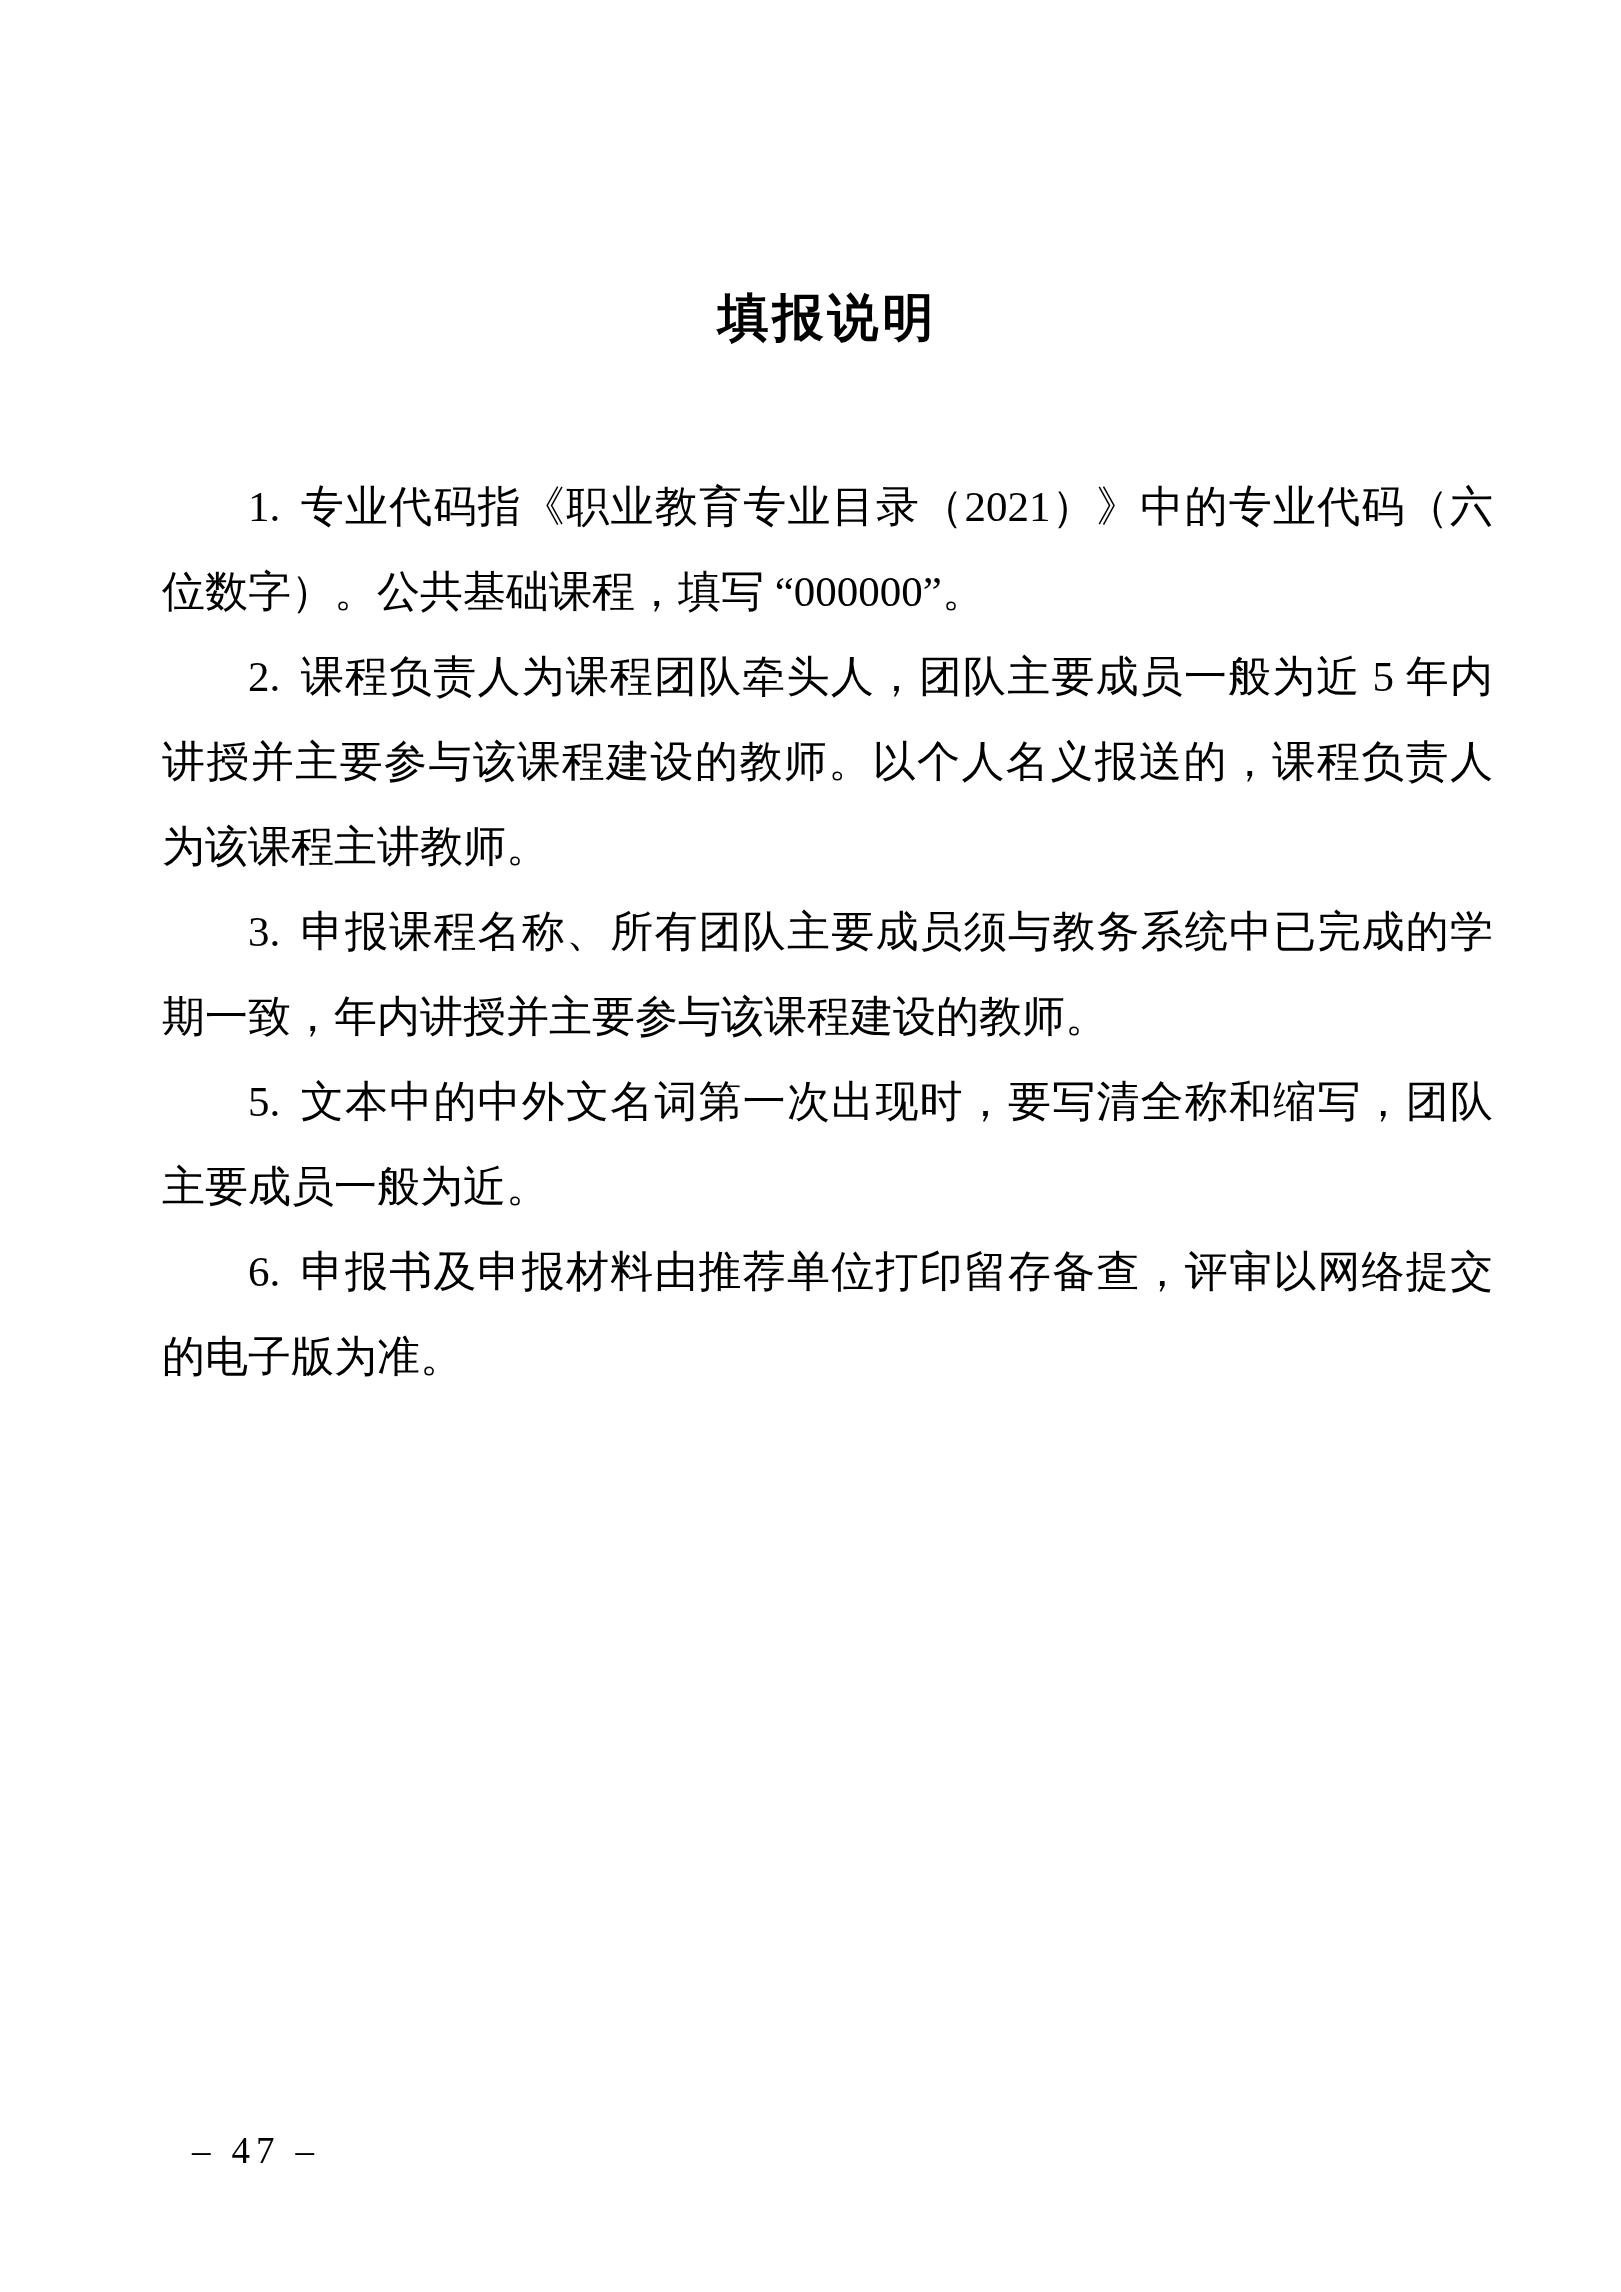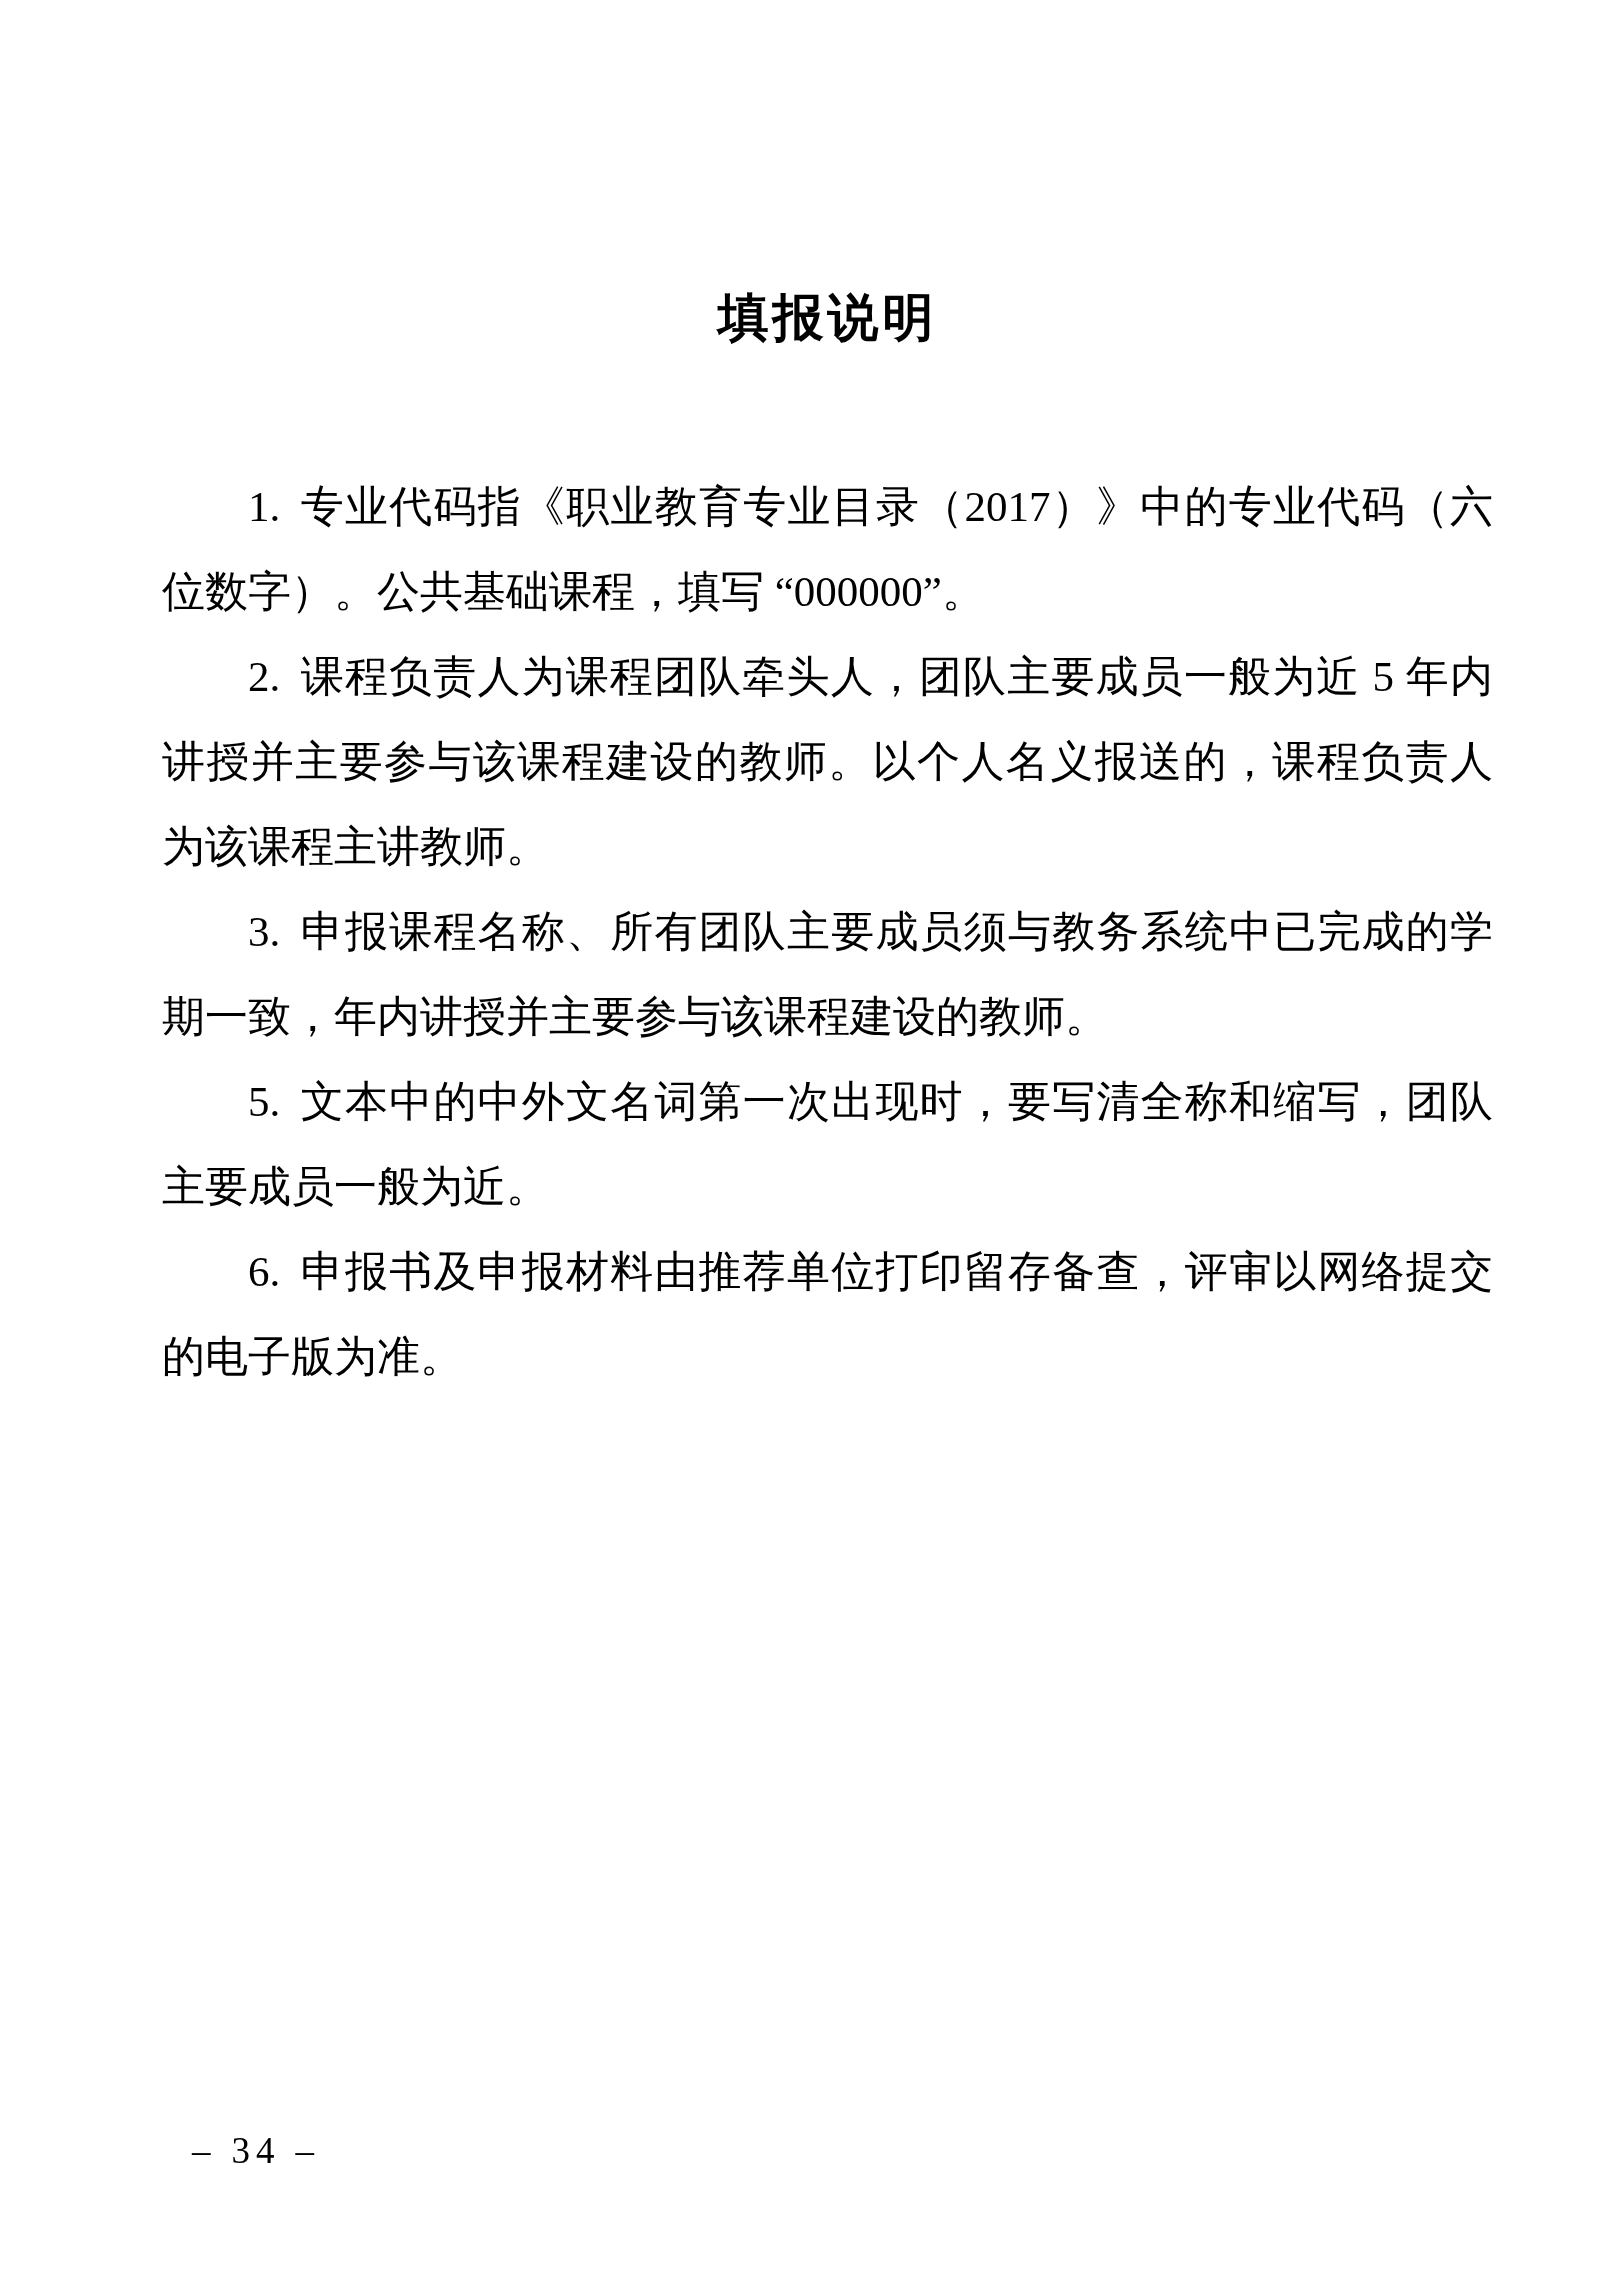--- a/index.html
+++ b/index.html
@@ -56,23 +56,23 @@
   }
 </style>
 </head>
 <body>
 
 <div class="page">
 
   <h1 class="doc-title">填报说明</h1>
 
   <div class="content">
-    <p><span class="item-number">1.</span><span>专业代码指《职业教育专业目录（2017）》中的专业代码（六位数字）。公共基础课程，填写 “000000”。</span></p>
+    <p><span class="item-number">1.</span><span>专业代码指《职业教育专业目录（2021）》中的专业代码（六位数字）。公共基础课程，填写 “000000”。</span></p>
     <p><span class="item-number">2.</span><span>课程负责人为课程团队牵头人，团队主要成员一般为近 5 年内讲授并主要参与该课程建设的教师。以个人名义报送的，课程负责人为该课程主讲教师。</span></p>
     <p><span class="item-number">3.</span><span>申报课程名称、所有团队主要成员须与教务系统中已完成的学期一致，年内讲授并主要参与该课程建设的教师。</span></p>
     <p><span class="item-number">5.</span><span>文本中的中外文名词第一次出现时，要写清全称和缩写，团队主要成员一般为近。</span></p>
     <p><span class="item-number">6.</span><span>申报书及申报材料由推荐单位打印留存备查，评审以网络提交的电子版为准。</span></p>
   </div>
 
-  <div class="page-number">– 34 –</div>
+  <div class="page-number">– 47 –</div>
 
 </div>
 
 
 </body></html>

